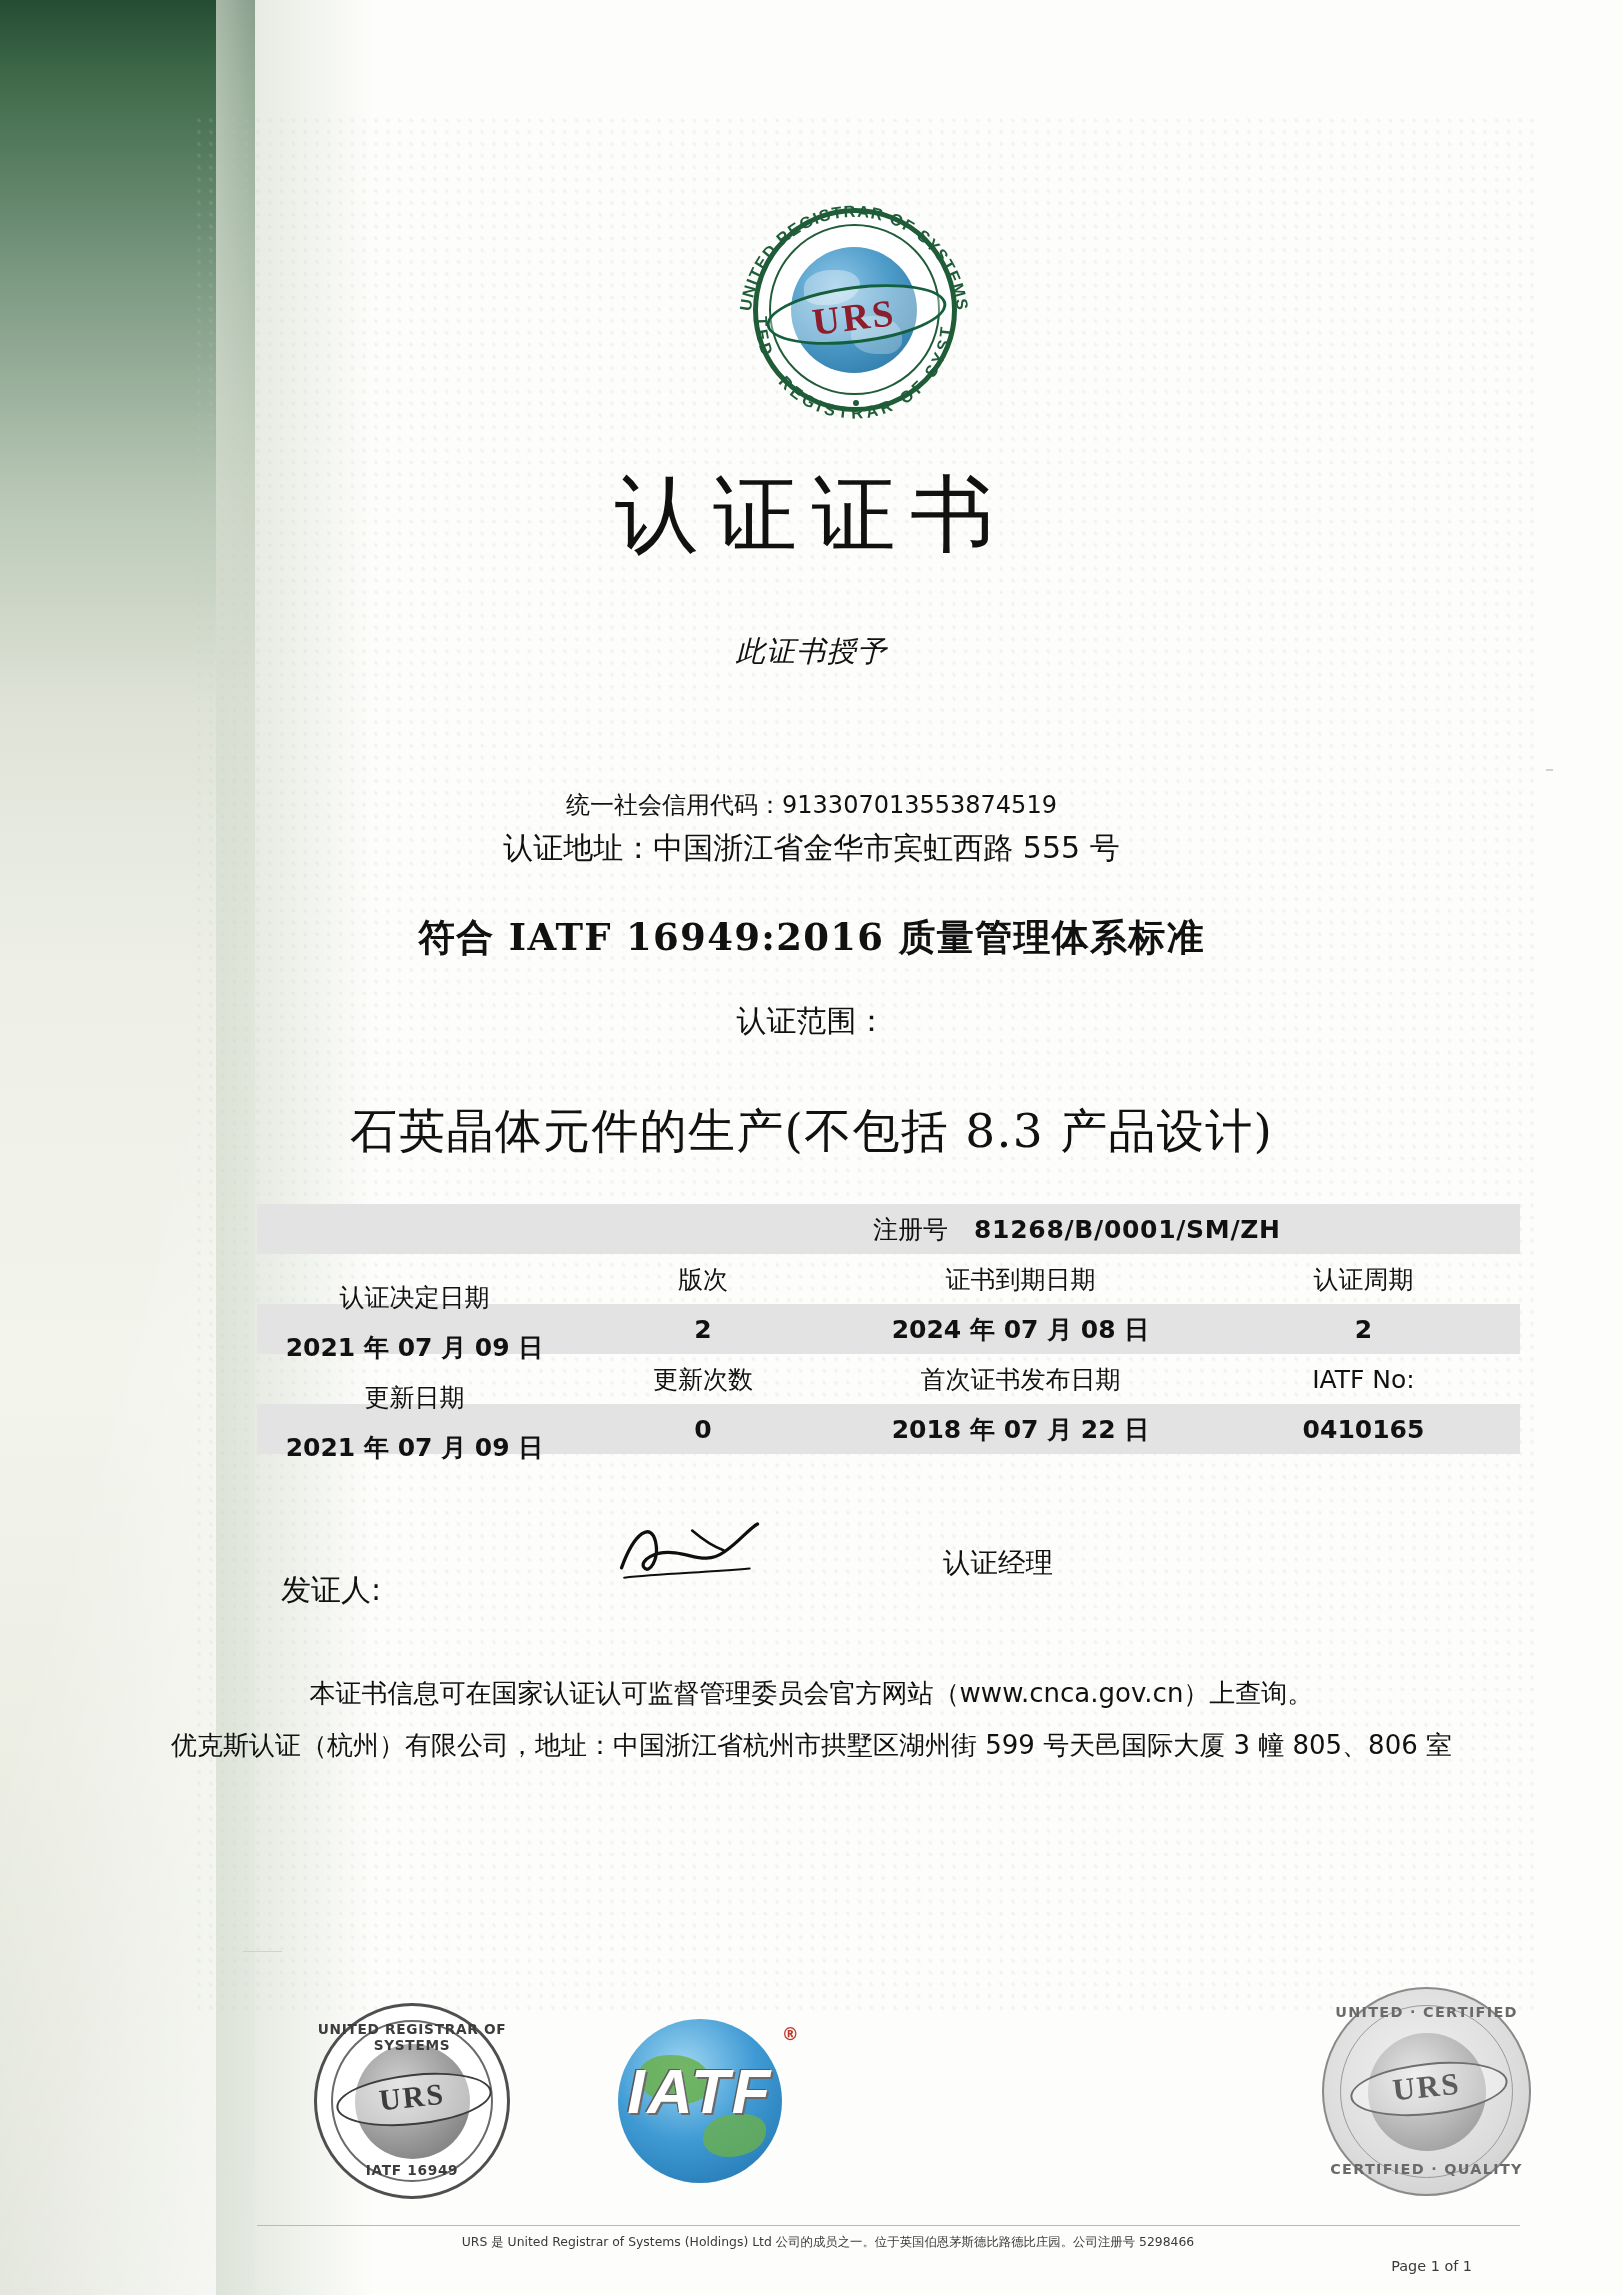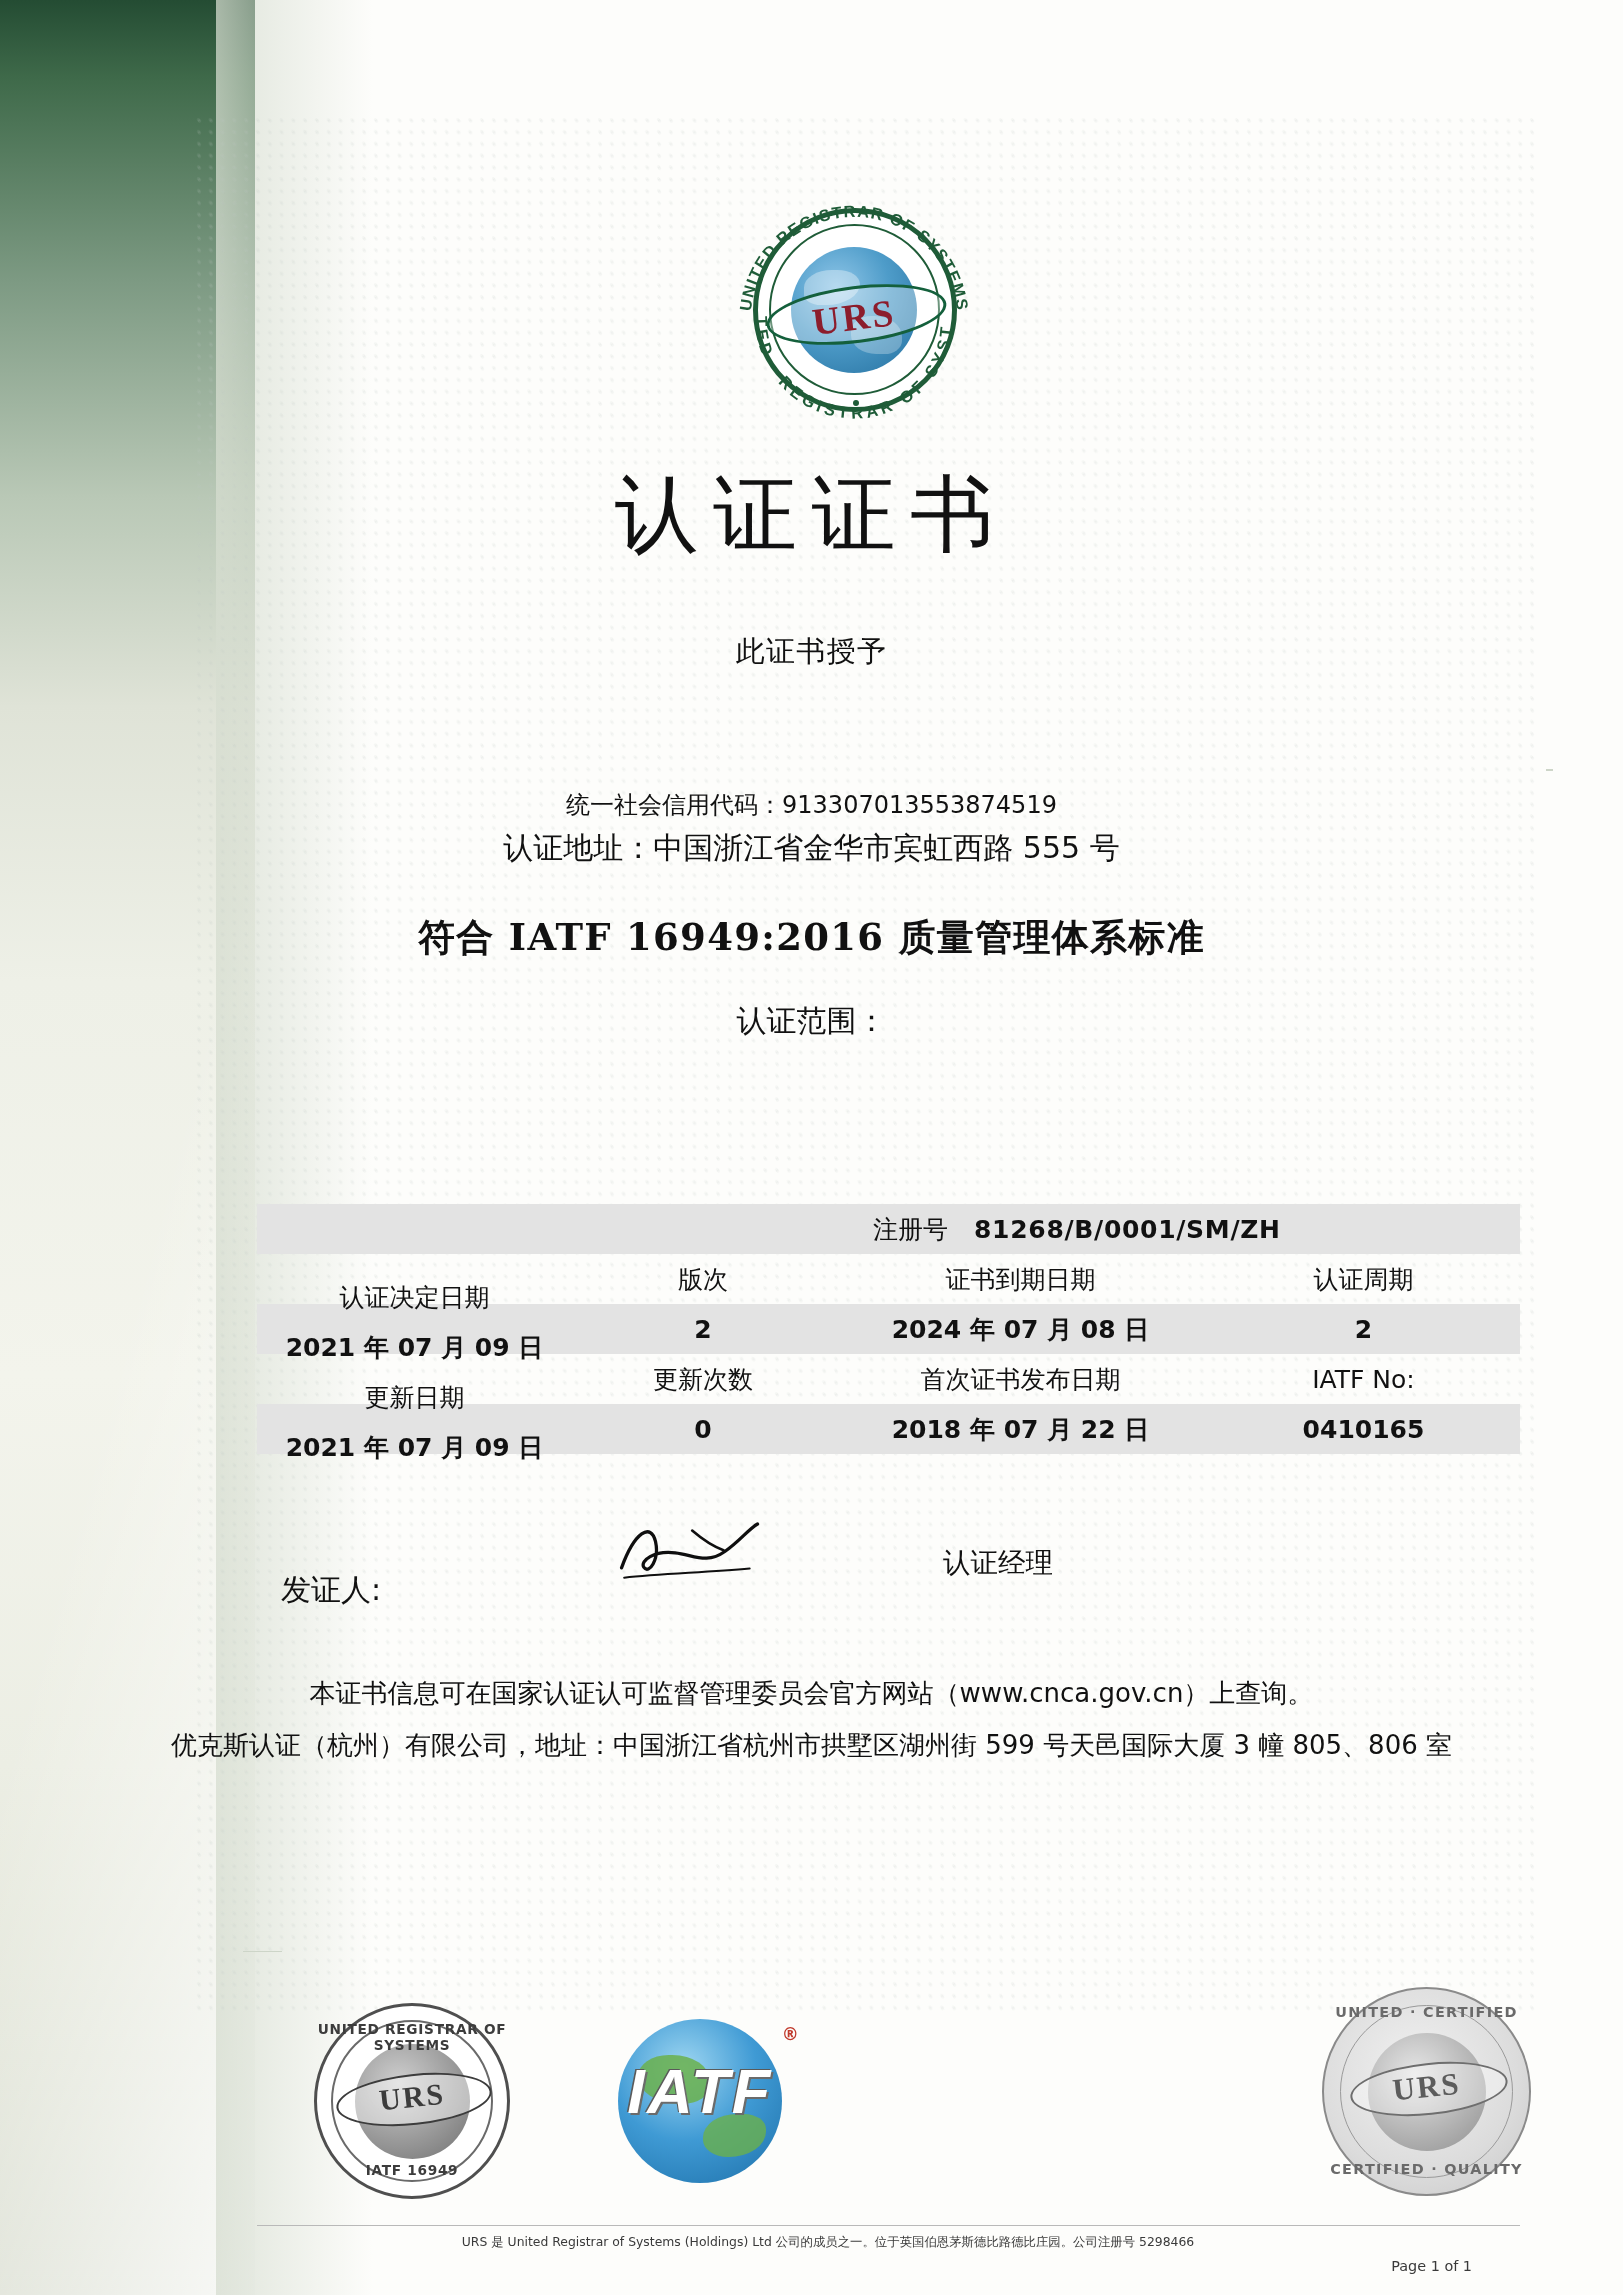--- a/index.html
+++ b/index.html
@@ -160,20 +160,21 @@
   }
   .awarded-to {
     position: absolute;
     left: 0; top: 632px;
     width: 1623px;
     text-align: center;
     font-family: "DejaVu Sans", sans-serif;
     font-size: 29px;
     color: #111;
     letter-spacing: 1.3px;
+    font-style: italic;
   }
   .company {
     position: absolute;
     left: 0; top: 717px;
     width: 1623px;
     text-align: center;
     font-family: "DejaVu Serif", serif;
     font-size: 47px;
     font-weight: bold;
     color: #111;
@@ -507,20 +508,21 @@
       </text>
     </svg>
   </div>
 
   <div class="cert-title">认证证书</div>
   <div class="awarded-to">此证书授予</div>
   <div class="credit-code">统一社会信用代码：913307013553874519</div>
   <div class="address">认证地址：中国浙江省金华市宾虹西路 555 号</div>
   <div class="standard">符合 IATF 16949:2016 质量管理体系标准</div>
   <div class="scope-label">认证范围：</div>
+  <div class="scope-text">石英晶体元件的生产(不包括 8.3 产品设计)</div>
 
   <div class="table">
 
     <div class="trow shade">
       <div class="regno-label">注册号</div>
       <div class="regno-value">81268/B/0001/SM/ZH</div>
     </div>
 
     <div class="trow plain">
       <div class="tcell c1">认证决定日期</div>

